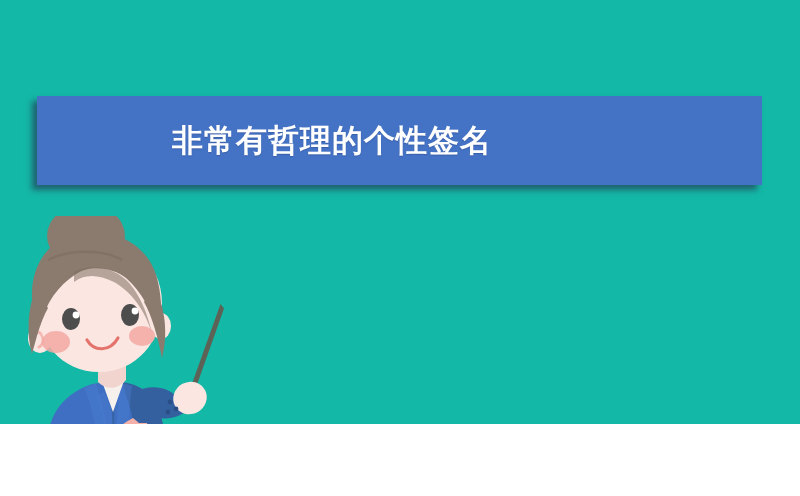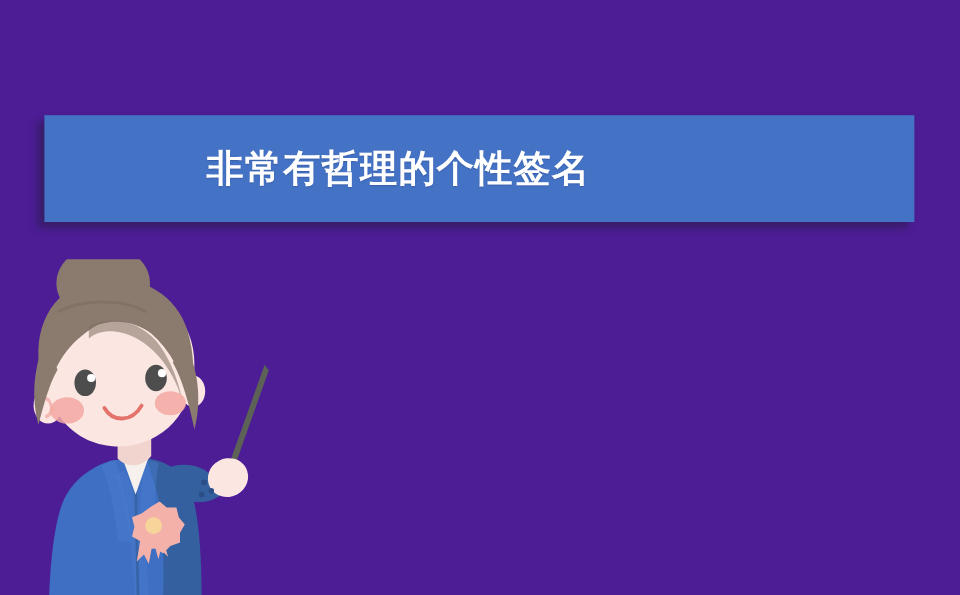--- a/index.html
+++ b/index.html
@@ -10,22 +10,22 @@
   body {
     width: 800px;
     height: 496px;
     overflow: hidden;
     font-family: "Liberation Sans", "DejaVu Sans", sans-serif;
   }
 
   #page {
     position: relative;
     width: 800px;
-    height: 496px;
-    background: #4c1d95;
+    height: 424px;
+    background: #14b8a6;
     overflow: hidden;
   }
 
   
   #title-banner {
     position: absolute;
     left: 37px;
     top: 96px;
     width: 725px;
     height: 89px;

